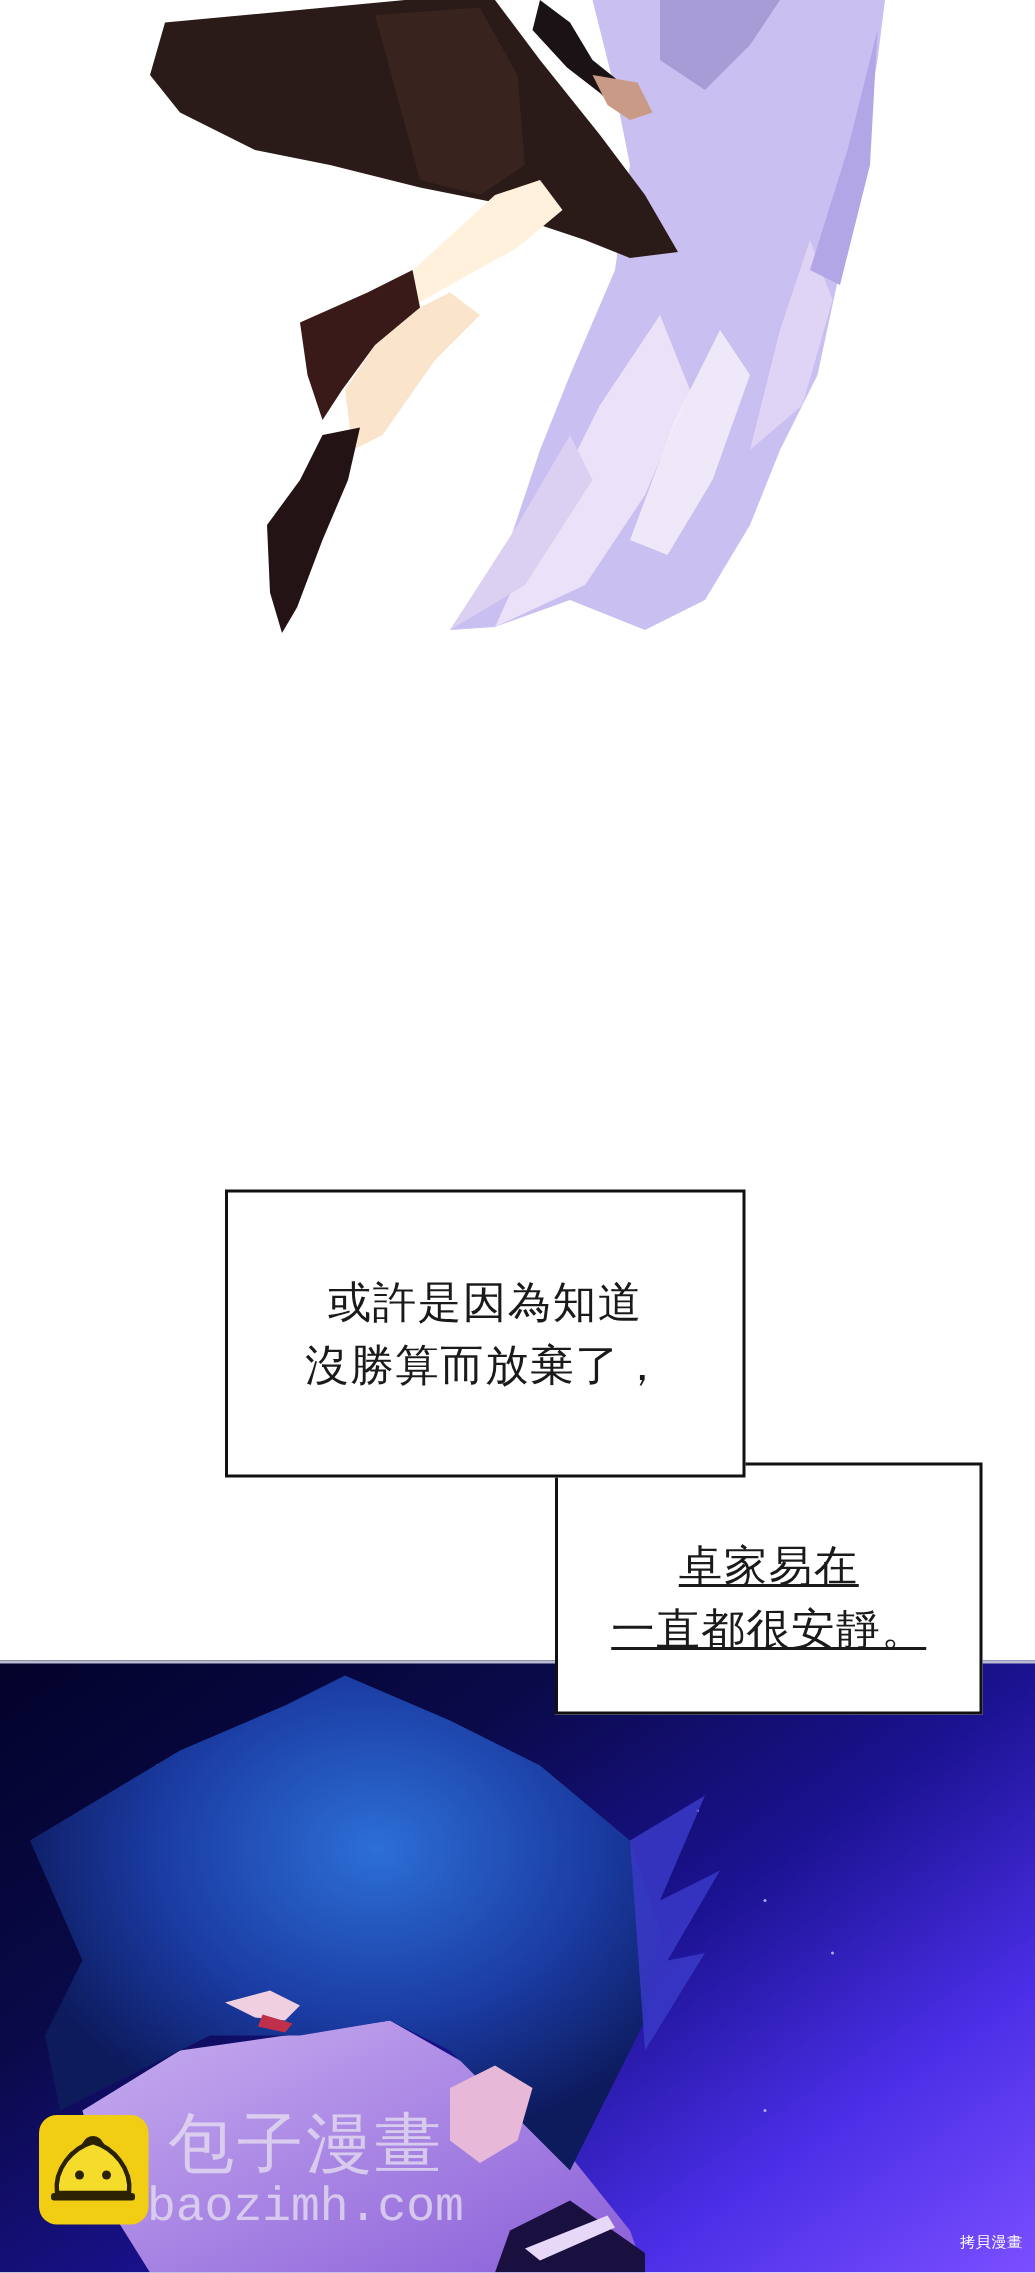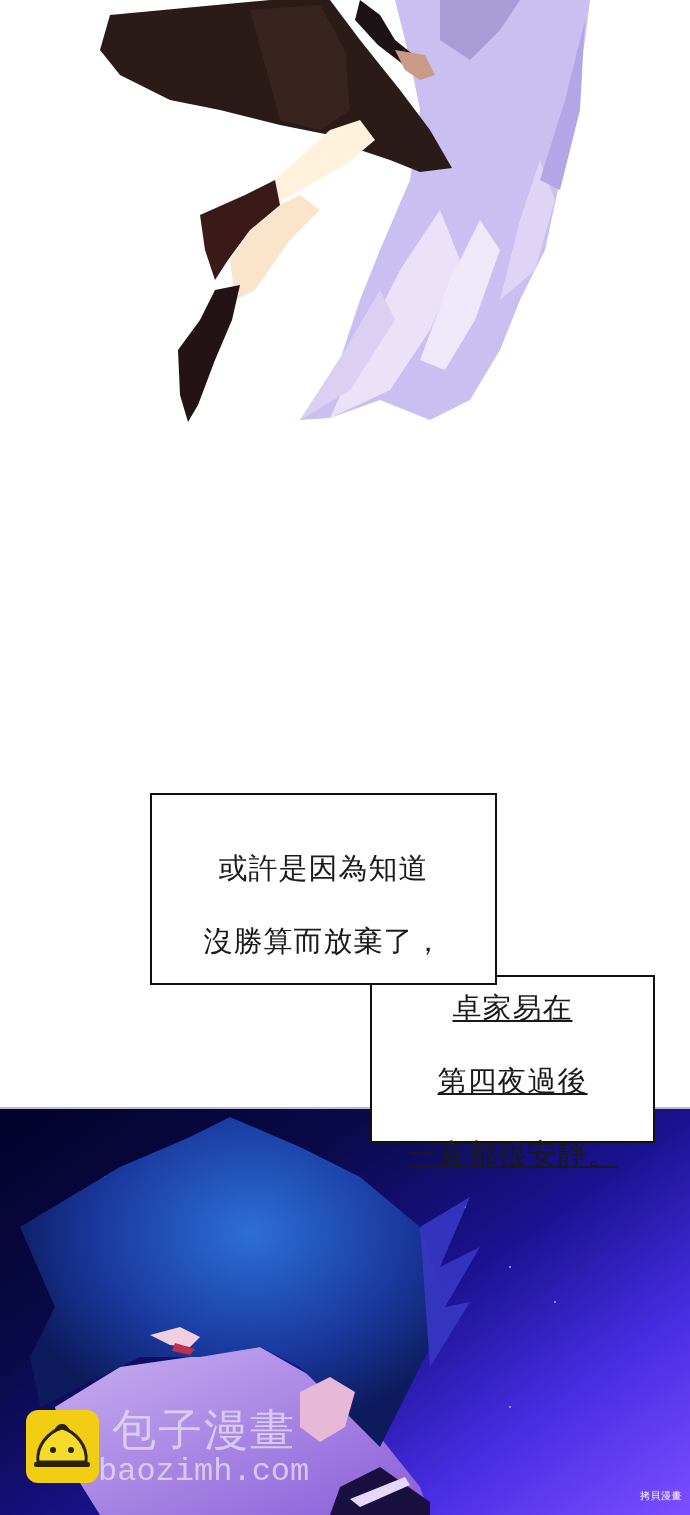--- a/index.html
+++ b/index.html
@@ -25,21 +25,21 @@
 
     
     .caption {
       position: absolute; background: #ffffff; border: 2px solid #111111;
       display: flex; align-items: center; justify-content: center; text-align: center;
       color: #1a1a1a; font-size: 29px; line-height: 42px; letter-spacing: 1px;
       font-family: "DejaVu Sans", sans-serif;
     }
     .caption-1 { left: 150px; top: 793px; width: 347px; height: 192px; z-index: 3; }
     .caption-2 { left: 370px; top: 975px; width: 285px; height: 168px; z-index: 2; }
-    .caption .line { display: block; white-space: nowrap; margin-top: 31px; }
+    .caption .line { display: block; white-space: nowrap; }
     .caption-2 .inner { padding-top: 12px; text-decoration: underline; }
 
     
     .watermark { position: absolute; left: 26px; top: 1408px; width: 320px; height: 80px; z-index: 4; }
     .wm-logo {
       position: absolute; left: 0; top: 2px; width: 73px; height: 73px;
       background: #f1cd14; border-radius: 12px;
     }
     .wm-title {
       position: absolute; left: 86px; top: -4px; font-size: 44px; line-height: 52px;
@@ -121,21 +121,20 @@
       <path d="M300 285 L330 270 L355 285 L345 320 L320 335 L300 320 Z" fill="#e8b8d8"></path>
 
       <path d="M340 380 L380 360 L430 395 L430 408 L330 408 Z" fill="#1a1040"></path>
       <path d="M350 392 L405 370 L410 378 L360 400 Z" fill="#e8d8f8"></path>
     </svg>
   </div>
 
   <div class="caption caption-2">
     <div class="inner">
       <span class="line">卓家易在</span>
-      <span class="line">第四夜過後</span>
       <span class="line">一直都很安靜。</span>
     </div>
   </div>
 
   <div class="caption caption-1">
     <div class="inner">
       <span class="line">或許是因為知道</span>
       <span class="line">沒勝算而放棄了，</span>
     </div>
   </div>

